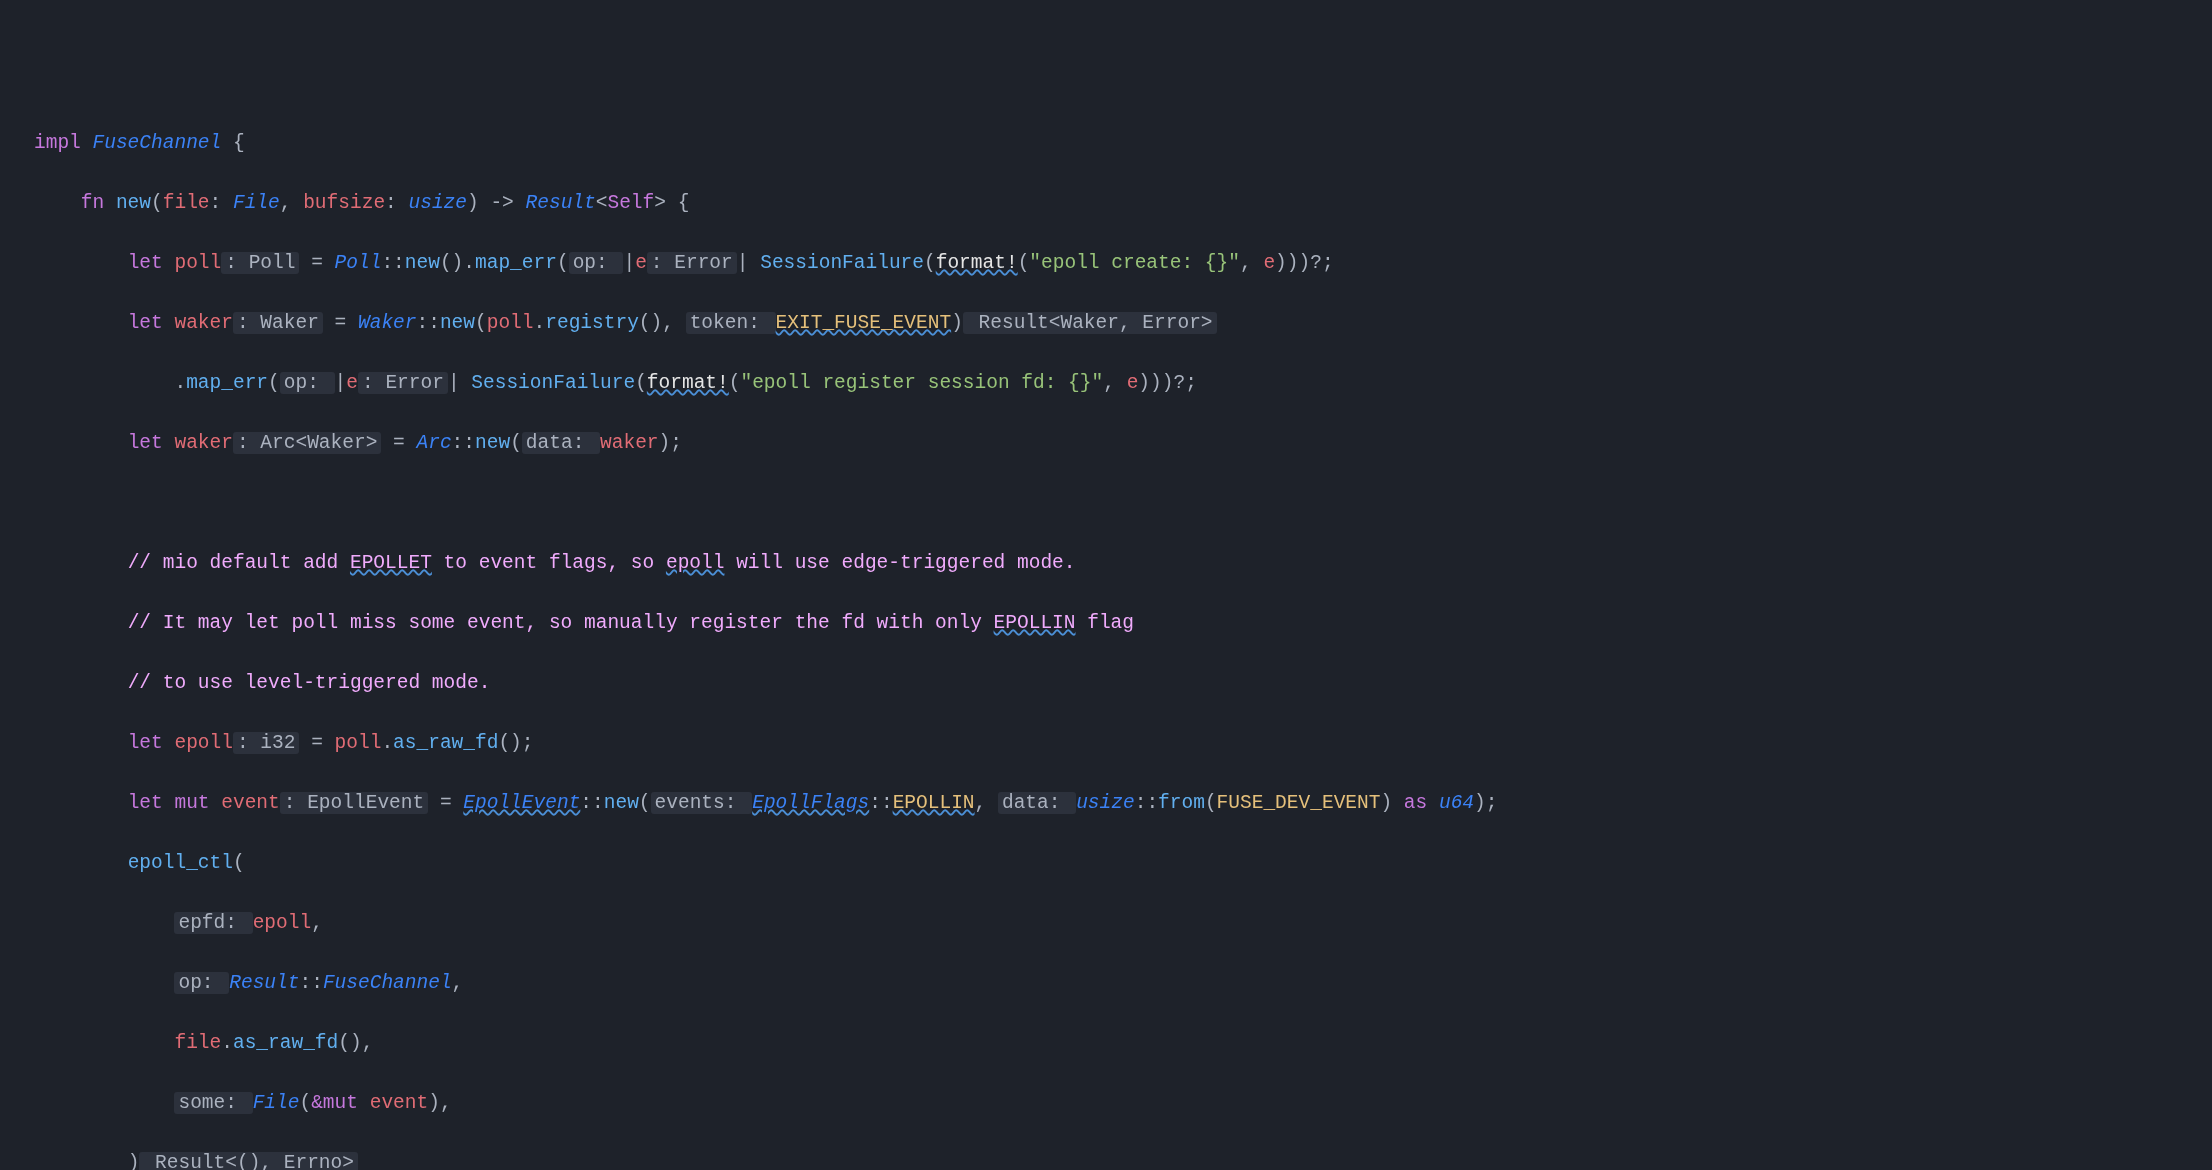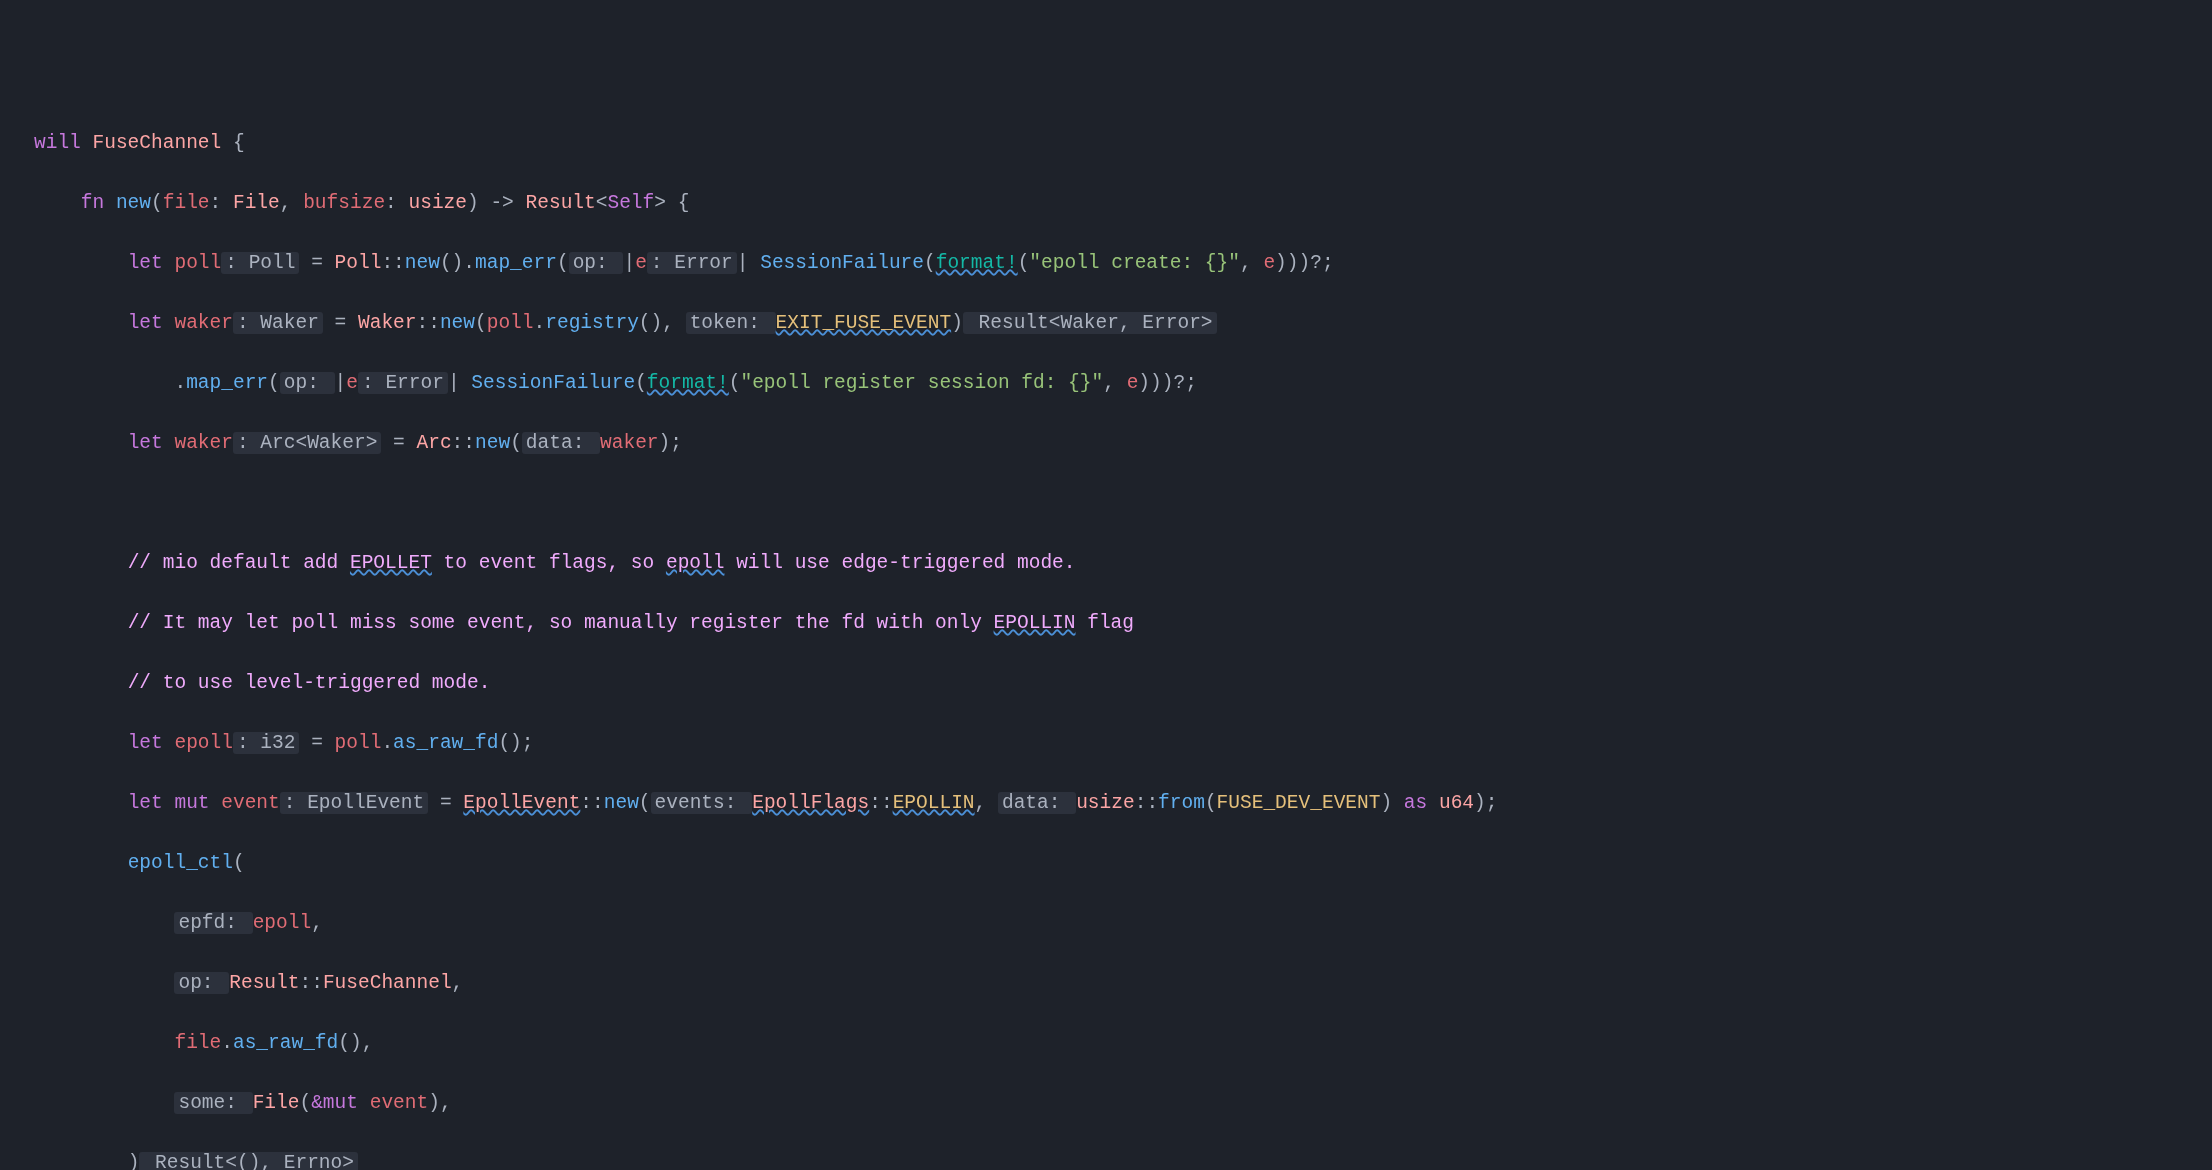--- a/index.html
+++ b/index.html
@@ -12,38 +12,38 @@
     white-space: pre;
     overflow-x: auto;
   }
   .gutter {
     display: inline-block;
     width: 30px;
     border-left: 1px solid #3a3f4b;
   }
   .line { display: block; padding-left: 4px; }
   .kw { color: #c678dd; }
-  .type { color: #fca5a5; }
+  .type { color: #3b82f6; font-style: italic; }
   .fn { color: #61afef; }
   .var { color: #e06c75; }
   .str { color: #98c379; }
   .cmt { color: #f0abfc; }
   .punc { color: #abb2bf; }
   .hint { color: #abb2bf; background: #2c313c; border-radius: 3px; padding: 0 4px; }
   .const { color: #e5c07b; }
-  .macro { color: #14b8a6; }
+  .macro { color: #e5e5e5; }
   .wavy { text-decoration: underline wavy #4b8fd6; text-decoration-thickness: 1.5px; }
   .underline { text-decoration-color: #abb2bf; }
 </style>
 </head>
 <body>
 
 
 
-<div class="line"><span class="gutter"></span><span class="kw">will</span><span class="punc"> </span><span class="type">FuseChannel</span><span class="punc"> {</span></div>
+<div class="line"><span class="gutter"></span><span class="kw">impl</span><span class="punc"> </span><span class="type">FuseChannel</span><span class="punc"> {</span></div>
 <div class="line"><span class="gutter"></span>    <span class="kw">fn</span> <span class="fn">new</span><span class="punc">(</span><span class="var">file</span><span class="punc">: </span><span class="type">File</span><span class="punc">, </span><span class="var">bufsize</span><span class="punc">: </span><span class="type">usize</span><span class="punc">)</span><span class="punc"> -&gt; </span><span class="type">Result</span><span class="punc">&lt;</span><span class="kw">Self</span><span class="punc">&gt;</span><span class="punc"> {</span></div>
 <div class="line"><span class="gutter"></span>        <span class="kw">let</span> <span class="var">poll</span><span class="hint">: Poll</span><span class="punc"> = </span><span class="type">Poll</span><span class="punc">::</span><span class="fn">new</span><span class="punc">().</span><span class="fn">map_err</span><span class="punc">(</span><span class="hint">op: </span><span class="punc">|</span><span class="var">e</span><span class="hint">: Error</span><span class="punc">| </span><span class="fn">SessionFailure</span><span class="punc">(</span><span class="macro wavy">format!</span><span class="punc">(</span><span class="str">"epoll create: {}"</span><span class="punc">, </span><span class="var">e</span><span class="punc">)))?;</span></div>
 <div class="line"><span class="gutter"></span>        <span class="kw">let</span> <span class="var">waker</span><span class="hint">: Waker</span><span class="punc"> = </span><span class="type">Waker</span><span class="punc">::</span><span class="fn">new</span><span class="punc">(</span><span class="var">poll</span><span class="punc">.</span><span class="fn">registry</span><span class="punc">(), </span><span class="hint">token: </span><span class="const wavy">EXIT_FUSE_EVENT</span><span class="punc">)</span><span class="hint"> Result&lt;Waker, Error&gt;</span></div>
 <div class="line"><span class="gutter"></span>            <span class="punc">.</span><span class="fn">map_err</span><span class="punc">(</span><span class="hint">op: </span><span class="punc">|</span><span class="var">e</span><span class="hint">: Error</span><span class="punc">| </span><span class="fn">SessionFailure</span><span class="punc">(</span><span class="macro wavy">format!</span><span class="punc">(</span><span class="str">"epoll register session fd: {}"</span><span class="punc">, </span><span class="var">e</span><span class="punc">)))?;</span></div>
 <div class="line"><span class="gutter"></span>        <span class="kw">let</span> <span class="var">waker</span><span class="hint">: Arc&lt;Waker&gt;</span><span class="punc"> = </span><span class="type">Arc</span><span class="punc">::</span><span class="fn">new</span><span class="punc">(</span><span class="hint">data: </span><span class="var">waker</span><span class="punc">);</span></div>
 <div class="line"><span class="gutter"></span></div>
 <div class="line"><span class="gutter"></span>        <span class="cmt"><span>// mio default add </span><span class="wavy">EPOLLET</span><span> to event flags, so </span><span class="wavy">epoll</span><span> will use edge-triggered mode.</span></span></div>
 <div class="line"><span class="gutter"></span>        <span class="cmt"><span>// It may let poll miss some event, so manually register the fd with only </span><span class="wavy">EPOLLIN</span><span> flag</span></span></div>
 <div class="line"><span class="gutter"></span>        <span class="cmt">// to use level-triggered mode.</span></div>
 <div class="line"><span class="gutter"></span>        <span class="kw">let</span> <span class="var">epoll</span><span class="hint">: i32</span><span class="punc"> = </span><span class="var">poll</span><span class="punc">.</span><span class="fn">as_raw_fd</span><span class="punc">();</span></div>

